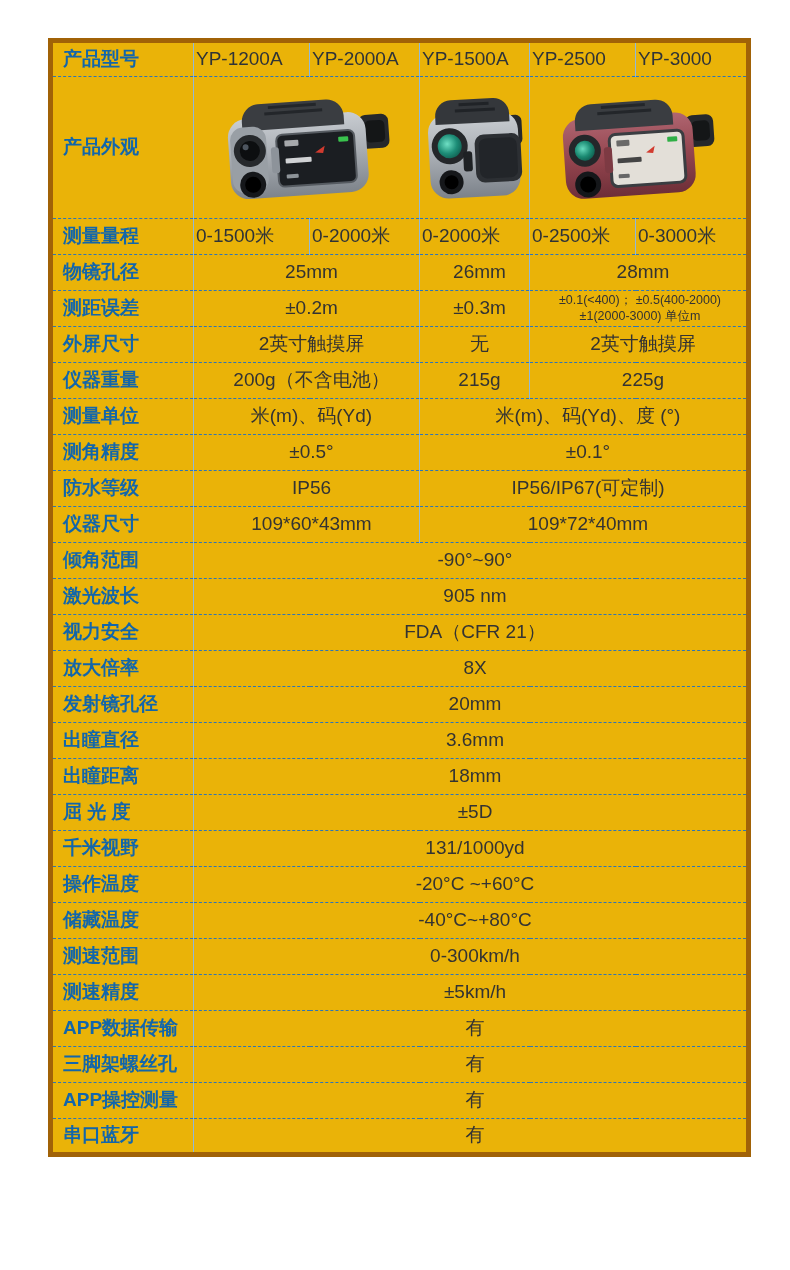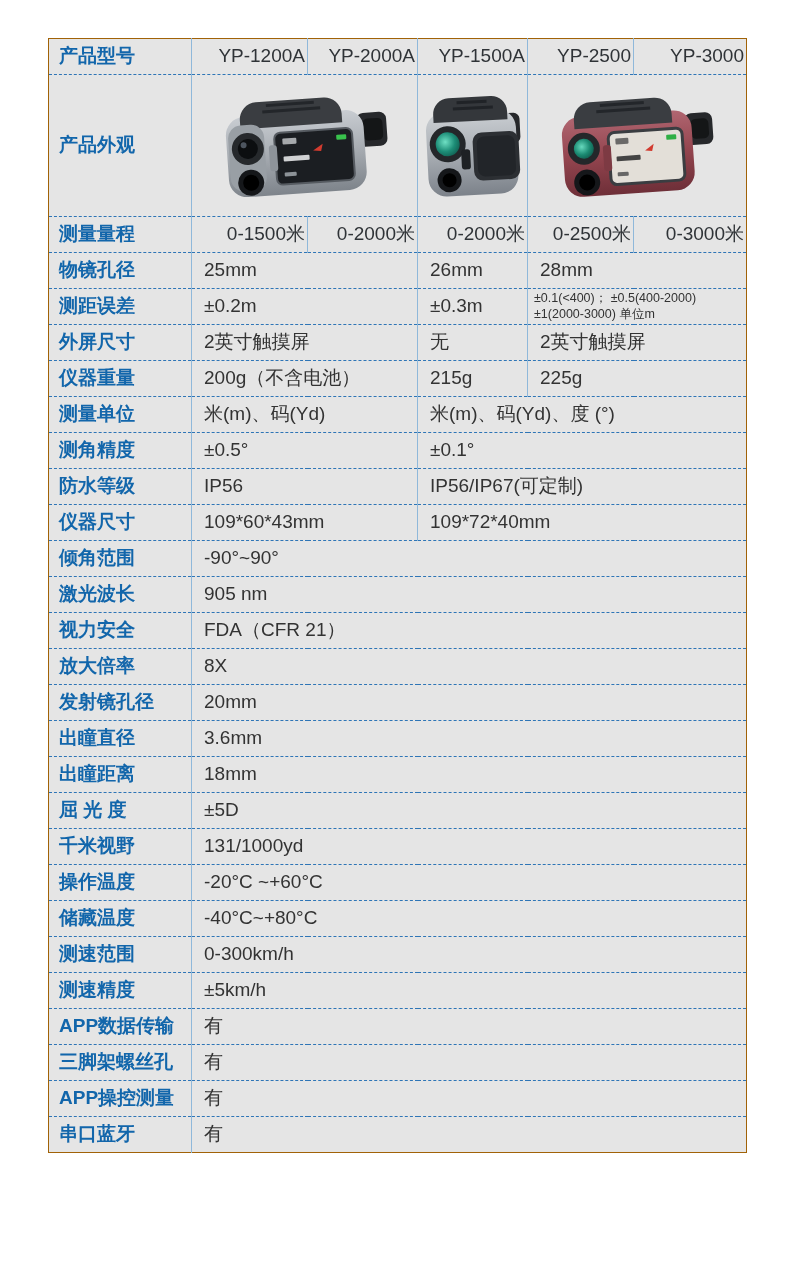--- a/index.html
+++ b/index.html
@@ -6,22 +6,22 @@
   body{
     width:790px;height:1270px;
     font-family:"Liberation Sans","DejaVu Sans",sans-serif;
     -webkit-font-smoothing:antialiased;
   }
   .wrap{padding:38px 44px 0 48px;}
   table.spec{
     border-collapse:collapse;
     table-layout:fixed;
     width:698px;
-    border:1px solid #a16207;
-    background:#e5e5e5;
+    border:5px solid #a16207;
+    background:#eab308;
   }
   col.c-label{width:143px;}
   col.c1{width:116px;}
   col.c2{width:110px;}
   col.c3{width:110px;}
   col.c4{width:106px;}
   col.c5{width:113px;}
   th,td{
     border-bottom:1px dashed #2e75b6;
     border-right:1px solid #8fb8da;
@@ -36,26 +36,26 @@
   th{
     color:#1266ab;
     font-weight:bold;
     font-size:19px;
     text-align:left;
     padding:2px 2px 2px 10px;
   }
   td{
     color:#333333;
     font-size:19px;
-    text-align:left;
+    text-align:center;
     padding:2px 2px 2px 12px;
   }
   td:last-child{border-right:none;}
   tr.row-header td, tr.row-range td{
-    text-align:right;
+    text-align:left;
     padding-left:2px;
     padding-right:2px;
     color:#2f3337;
   }
   tr.row-images td{height:142px;text-align:center;padding:0;}
   td.small{font-size:12.5px;line-height:1.25;padding-left:6px;white-space:normal;}
   td.small div{white-space:nowrap;}
   .img-cell svg{vertical-align:middle;}
 </style>
 </head>

